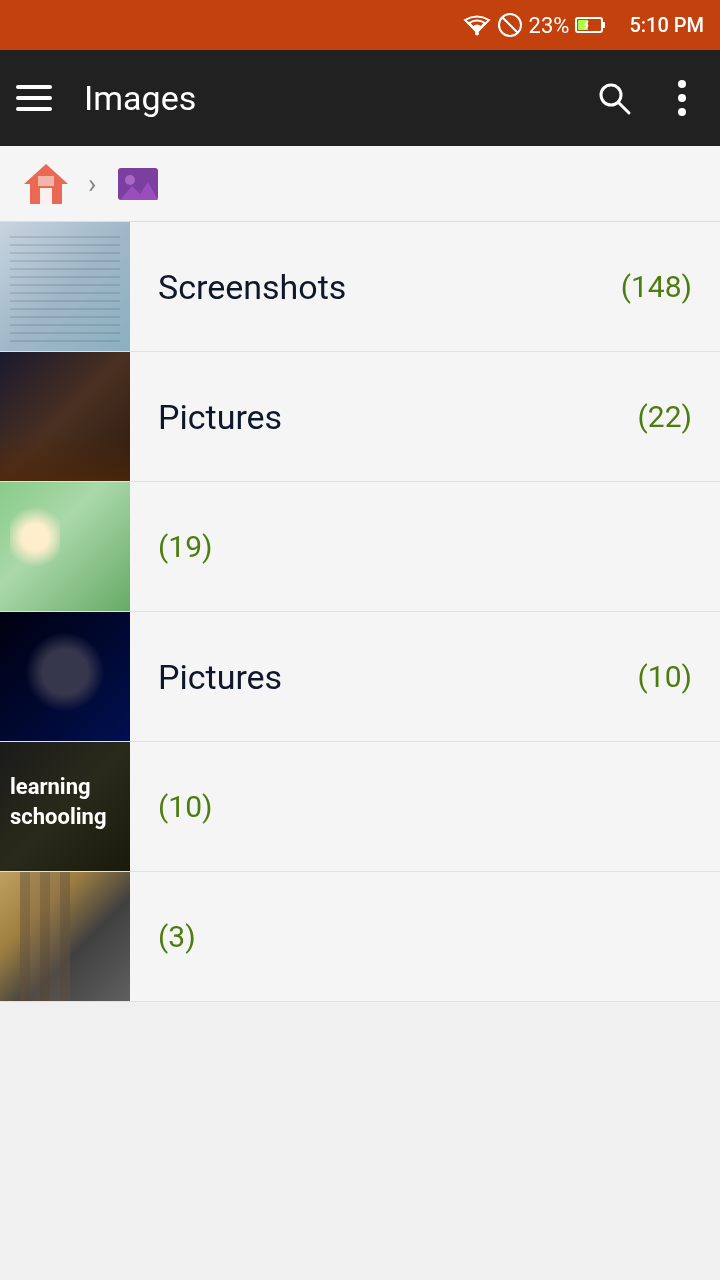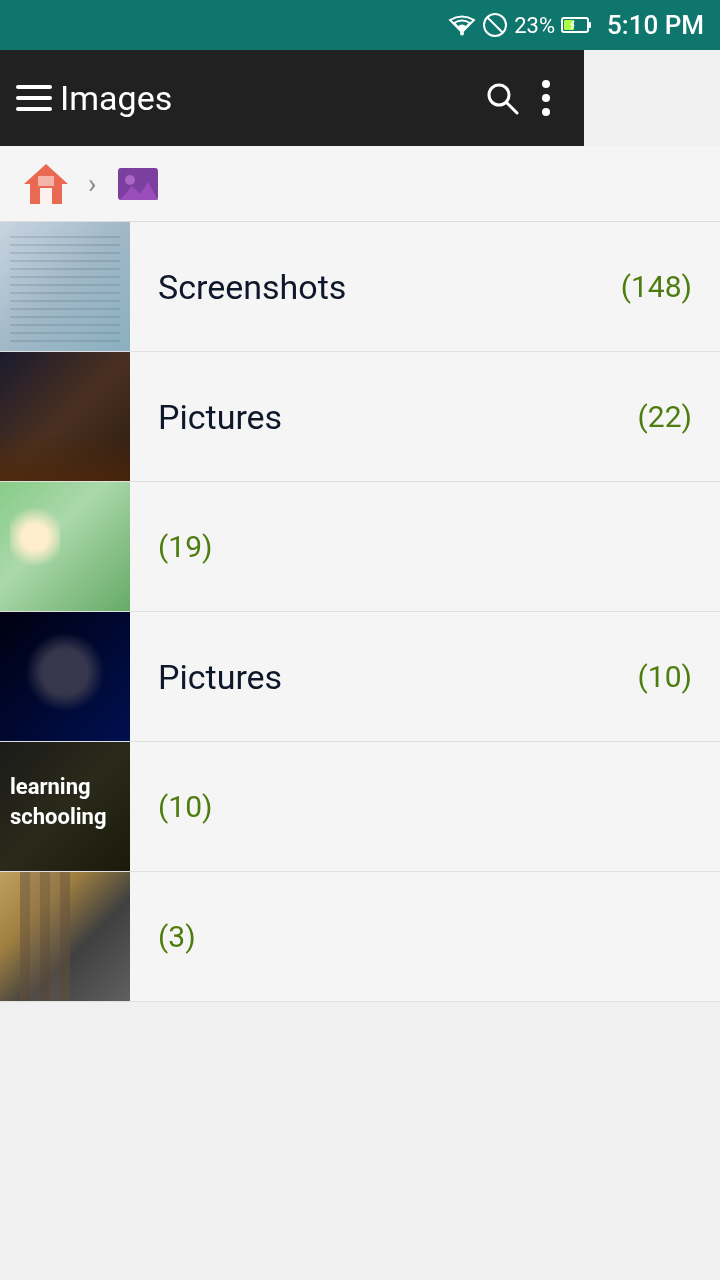--- a/index.html
+++ b/index.html
@@ -9,49 +9,50 @@
       min-height: 1280px;
       font-family: 'Roboto', Arial, sans-serif;
       background: #f0f0f0;
       overflow-x: hidden;
     }
 
     
     .status-bar {
       width: 720px;
       height: 50px;
-      background: #0f766e;
+      background: #c2410c;
       display: flex;
       align-items: center;
       justify-content: flex-end;
       padding: 0 16px;
       gap: 8px;
     }
     .status-icons {
       display: flex;
       align-items: center;
       gap: 6px;
       color: #ffffff;
       font-size: 22px;
     }
     .status-time {
       color: #ffffff;
-      font-size: 26px;
+      font-size: 20px;
       font-weight: 500;
-      margin-left: 8px;
+      margin-left: 16px;
     }
 
     
     .toolbar {
-      width: 584px;
+      width: 720px;
       height: 96px;
       background: #212121;
       display: flex;
       align-items: center;
       padding: 0 16px;
+      gap: 24px;
     }
     .toolbar-menu-icon {
       width: 44px;
       height: 44px;
       display: flex;
       flex-direction: column;
       justify-content: center;
       gap: 7px;
       cursor: pointer;
     }

